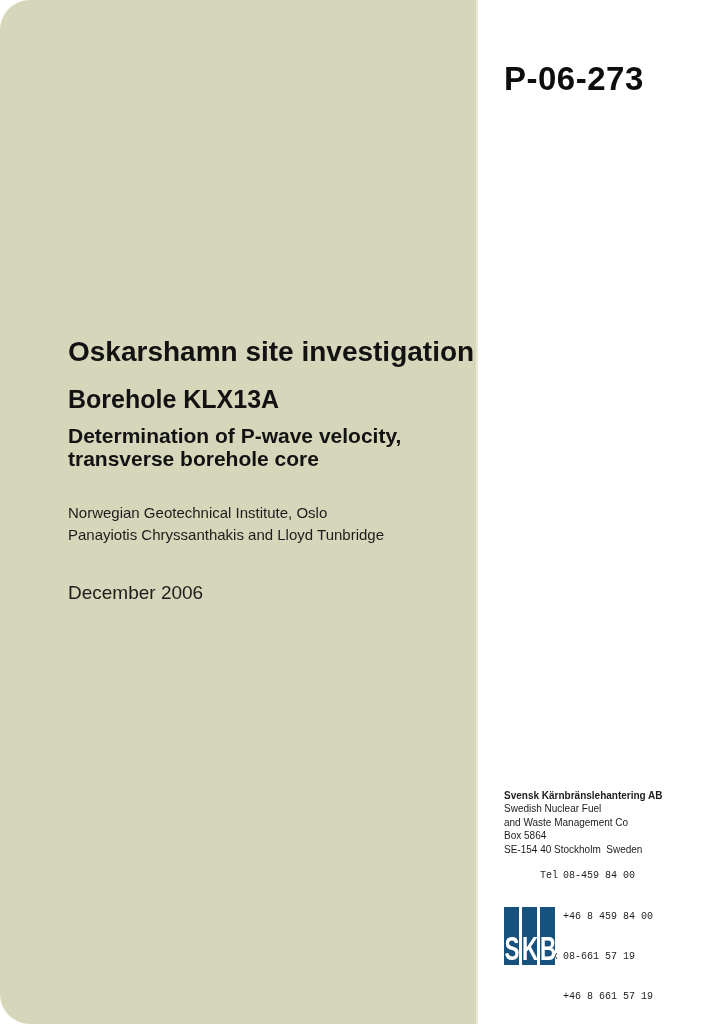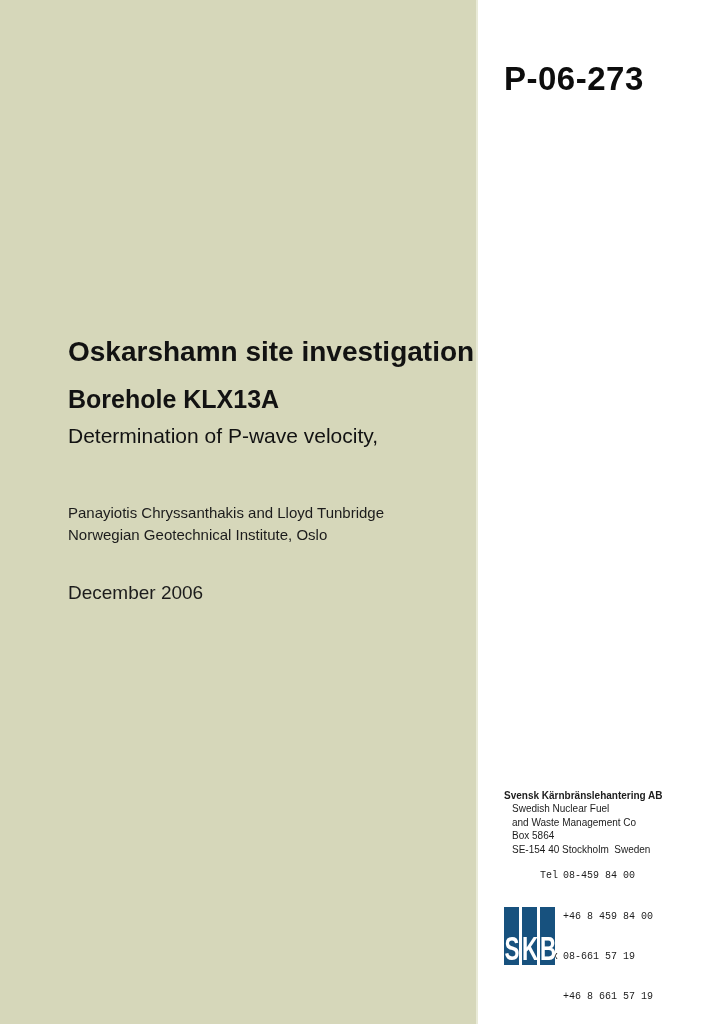--- a/index.html
+++ b/index.html
@@ -8,20 +8,21 @@
     font-family: "Liberation Sans", sans-serif;
     color: #141414;
     background: #ffffff;
   }
   .page {
     position: relative;
     width: 724px;
     height: 1024px;
     background: #ffffff;
     overflow: hidden;
+    border-radius: 30px;
   }
   .left-panel {
     position: absolute;
     left: 0; top: 0;
     width: 478px; height: 1024px;
     background: #d6d7ba;
     border-right: 2px solid #e9ead8;
   }
   .report-number {
     position: absolute;
@@ -42,21 +43,21 @@
     position: absolute;
     left: 68px; top: 385px;
     font-size: 25px;
     font-weight: bold;
     color: #121212;
   }
   .report-subtitle {
     position: absolute;
     left: 68px; top: 424px;
     font-size: 21px;
-    font-weight: normal;
+    font-weight: bold;
     line-height: 23px;
     color: #121212;
   }
   .authors-block {
     position: absolute;
     left: 68px; top: 502px;
     font-size: 15px;
     line-height: 22px;
     color: #1c1c1c;
   }
@@ -67,21 +68,21 @@
     color: #1c1c1c;
   }
   .publisher-block {
     position: absolute;
     left: 504px; top: 789px;
     font-size: 10px;
     line-height: 13.4px;
     color: #1c1c1c;
   }
   .publisher-name { font-weight: bold; white-space: pre; }
-  .pub-line { white-space: pre; margin-left: 8px; }
+  .pub-line { white-space: pre; }
   .contact-row { white-space: pre; font-family: Liberation Mono, monospace; }
   .contact-label {
     display: inline-block;
     width: 23px;
   }
   .skb-logo {
     position: absolute;
     left: 504px; top: 907px;
     display: flex;
     gap: 3px;
@@ -112,25 +113,26 @@
   <div class="left-panel"></div>
 
   <div class="report-number">P-06-273</div>
 
   <div class="series-title">Oskarshamn site investigation</div>
 
   <div class="report-title">Borehole KLX13A</div>
 
   <div class="report-subtitle">
     <span>Determination of P-wave velocity,</span><br>
+    <span>transverse borehole core</span>
   </div>
 
   <div class="authors-block">
+    <div>Norwegian Geotechnical Institute, Oslo</div>
     <div>Panayiotis Chryssanthakis and Lloyd Tunbridge</div>
-    <div>Norwegian Geotechnical Institute, Oslo</div>
   </div>
 
   <div class="date-line">December 2006</div>
 
   <div class="publisher-block">
     <div class="publisher-name">Svensk Kärnbränslehantering AB</div>
     <div class="pub-line">Swedish Nuclear Fuel</div>
     <div class="pub-line">and Waste Management Co</div>
     <div class="pub-line">Box 5864</div>
     <div class="pub-line">SE-154 40 Stockholm  Sweden</div>

